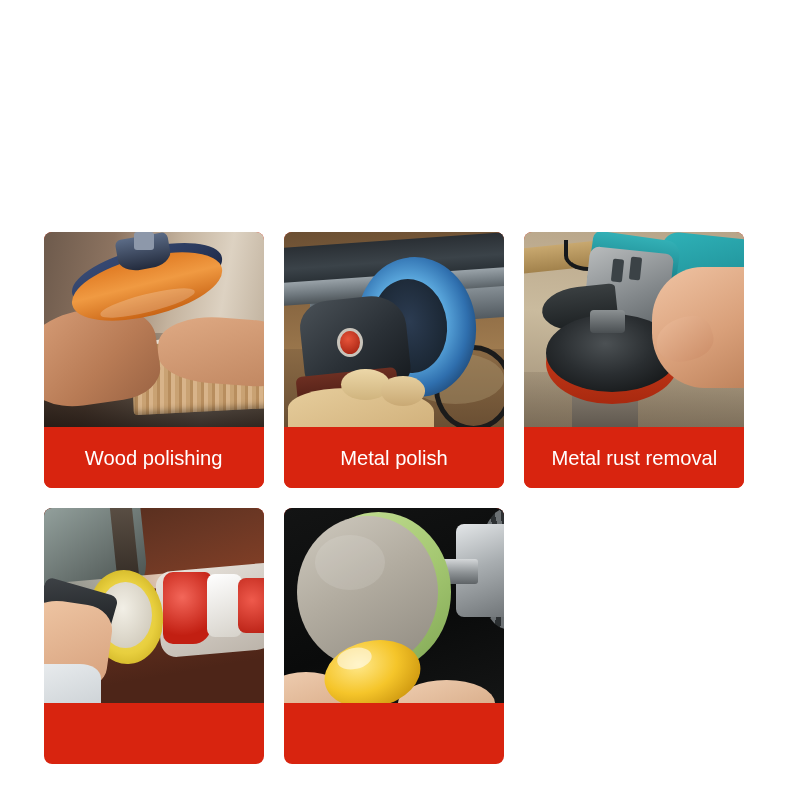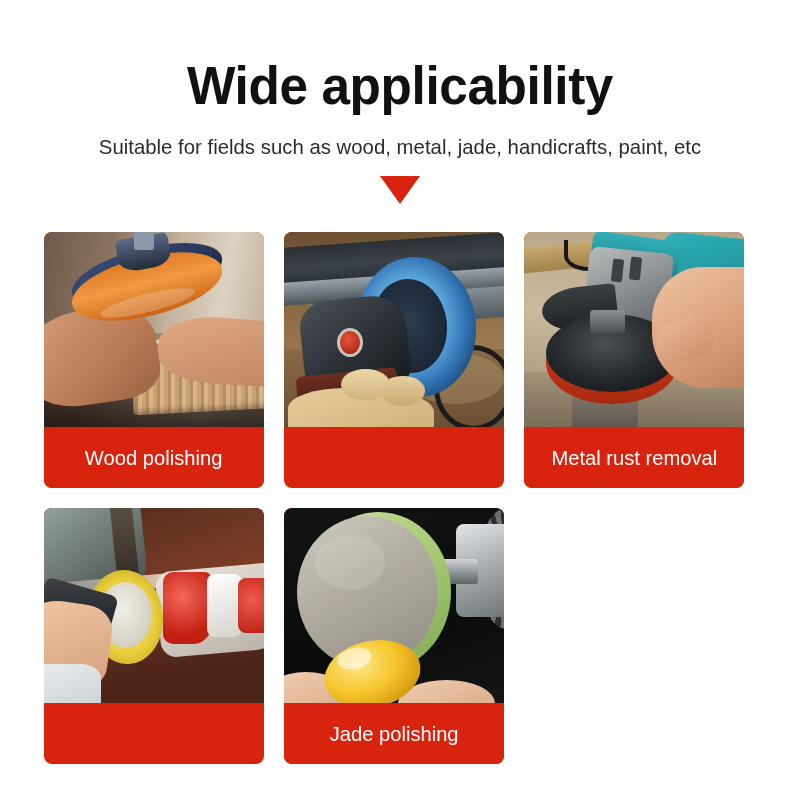--- a/index.html
+++ b/index.html
@@ -206,27 +206,20 @@
   .c6-jade  { left:18%; top:68%; width:44%; height:34%; background: radial-gradient(ellipse at 38% 32%, #ffe88a 0%, #f5c52a 45%, #c9920c 85%); border-radius:50%; transform: rotate(-12deg); }
   .c6-jadeG { left:24%; top:72%; width:16%; height:11%; background: rgba(255,255,255,.55); border-radius:50%; transform: rotate(-12deg); }
   .c6-fing1 { left:-10%; top:84%; width:40%; height:26%; background: linear-gradient(160deg,#f0cfb3,#d7a883); border-radius:50% 50% 10% 10%; }
   .c6-fing2 { left:52%; top:88%; width:44%; height:24%; background: linear-gradient(160deg,#eecdb0,#d3a47f); border-radius:50% 50% 10% 10%; }
 </style>
 </head>
 <body>
 
 <div class="page">
 
-  <div class="header">
-    <div class="title">Wide applicability</div>
-    <div class="subtitle">Suitable for fields such as wood, metal, jade, handicrafts, paint, etc</div>
-    <div class="arrow-wrap">
-      <div class="arrow-down"></div>
-    </div>
-  </div>
 
   <div class="grid">
 
     <div class="card">
       <div class="card-photo">
         <div class="scene">
           <div class="sh c1-bg"></div>
             <div class="sh c1-dark"></div>
           <div class="sh c1-woodtop"></div>
             <div class="sh c1-wood"></div>
@@ -258,20 +251,23 @@
           <div class="sh c2-padO"></div>
             <div class="sh c2-padI"></div>
           <div class="sh c2-body"></div>
             <div class="sh c2-knob"></div>
           <div class="sh c2-grip"></div>
             <div class="sh c2-hand"></div>
           <div class="sh c2-fing1"></div>
             <div class="sh c2-fing2"></div>
         </div>
       </div>
+      <div class="card-label">
+        <span>Metal polish</span>
+      </div>
     </div>
 
     <div class="card">
       <div class="card-photo">
         <div class="scene">
           <div class="sh c3-bg"></div>
             <div class="sh c3-floorS"></div>
           <div class="sh c3-board"></div>
             <div class="sh c3-cord"></div>
           <div class="sh c3-work"></div>
@@ -325,19 +321,16 @@
             <div class="sh c6-shaft"></div>
           <div class="sh c6-foam"></div>
             <div class="sh c6-disc"></div>
             <div class="sh c6-discT"></div>
           <div class="sh c6-fing1"></div>
             <div class="sh c6-fing2"></div>
           <div class="sh c6-jade"></div>
             <div class="sh c6-jadeG"></div>
         </div>
       </div>
-      <div class="card-label">
-        <span>Jade polishing</span>
-      </div>
     </div>
 
   </div>
 </div>
 
 </body></html>

